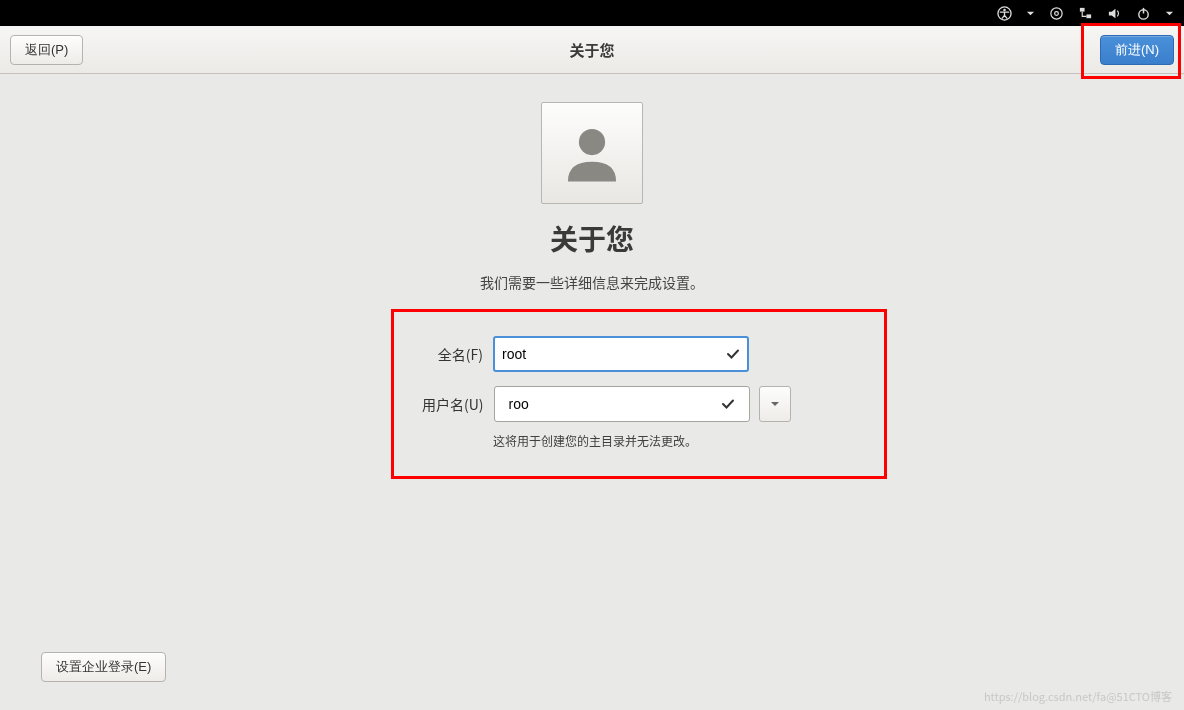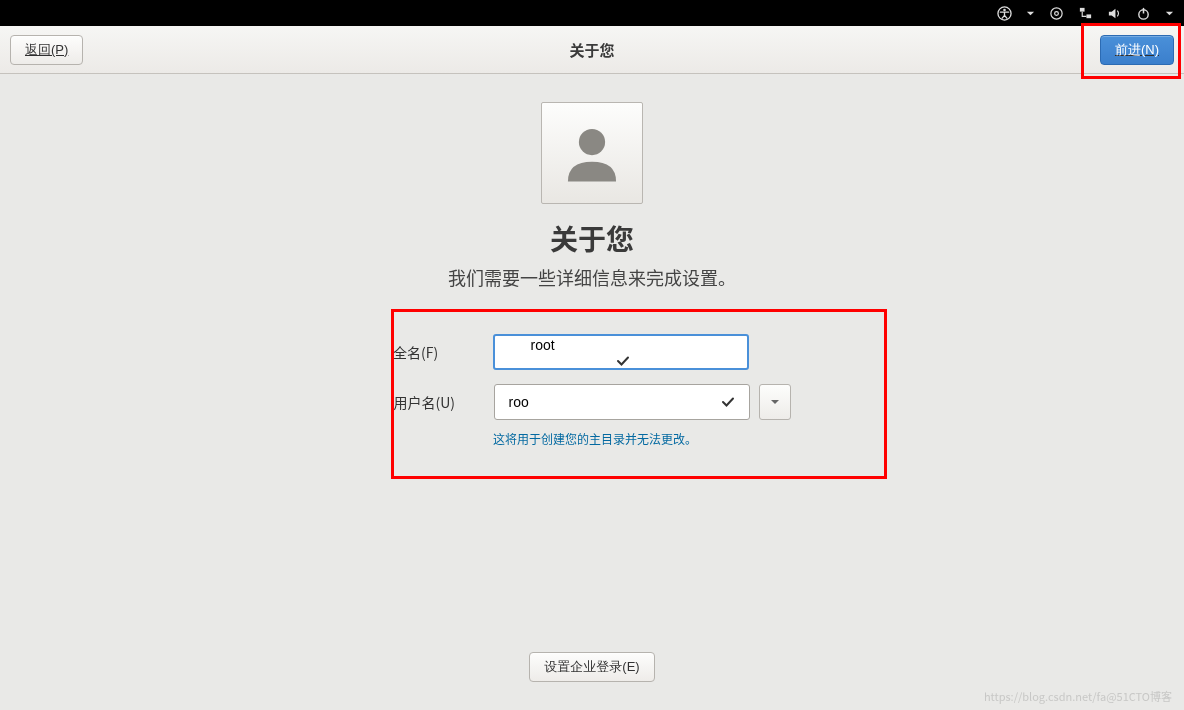--- a/index.html
+++ b/index.html
@@ -23,21 +23,20 @@
   
   .header {
     height: 48px;
     background: linear-gradient(#f6f6f4, #eceae7);
     border-bottom: 1px solid #c5c2bd;
     display: flex;
     align-items: center;
     justify-content: space-between;
     padding: 4px 10px;
     position: relative;
-    text-decoration: underline;
   }
   .header-title {
     position: absolute;
     left: 0; right: 0;
     text-align: center;
     font-weight: bold;
     font-size: 15px;
     pointer-events: none;
     color: #3a3a3a;
   }
@@ -85,46 +84,45 @@
     border-radius: 2px;
   }
   .avatar-frame svg { width: 70px; height: 70px; }
   .big-title {
     margin-top: 14px;
     font-size: 28px;
     font-weight: bold;
     color: #3a3a3a;
   }
   .subtitle {
-    margin-top: 6px;
-    font-size: 18px;
+    margin-top: 14px;
+    font-size: 14px;
     color: #444;
   }
 
   .form-wrap {
     margin-top: 44px;
     display: flex;
     flex-direction: column;
     gap: 14px;
     align-items: center;
   }
   .form-row { display: flex; align-items: center; gap: 10px; }
-  .form-label { width: 90px; font-size: 14px; color: #333; }
+  .form-label { width: 90px; text-align: right; font-size: 14px; color: #333; }
   .input-box {
     width: 256px; height: 36px;
     background: #fff;
     border: 1px solid #a7a49f;
     border-radius: 3px;
     display: flex; align-items: center;
     padding: 0 14px;
   }
   .input-box.focused {
     border: 2px solid #4a90d9;
     padding: 0 7px;
-    flex-direction: column;
   }
   .input-box input {
     flex: 1;
     border: none; outline: none;
     font-size: 14px;
     background: transparent;
   }
   .check { color: #555; margin-left: 4px; }
   .check svg { width: 14px; height: 14px; display: block; }
   .combo-arrow {
@@ -133,32 +131,33 @@
     border: 1px solid #b6b3ae;
     border-radius: 3px;
     background: linear-gradient(#fdfdfc, #eeece9);
     display: flex; align-items: center; justify-content: center;
     cursor: pointer;
   }
   .combo-arrow svg { width: 10px; height: 10px; }
 
   .hint {
     font-size: 12px;
-    color: #0369a1;
+    color: #404040;
     margin-left: 100px;
     margin-top: -4px;
     align-self: flex-start;
   }
 
   .bottom-btn-wrap {
     position: absolute;
     bottom: 28px;
     left: 0; right: 0;
     display: flex;
-    justify-content: center;
+    justify-content: flex-start;
+    padding-left: 41px;
   }
 
   .watermark {
     position: absolute;
     right: 12px;
     bottom: 6px;
     font-size: 11px;
     color: rgba(100,100,100,0.25);
     pointer-events: none;
   }

